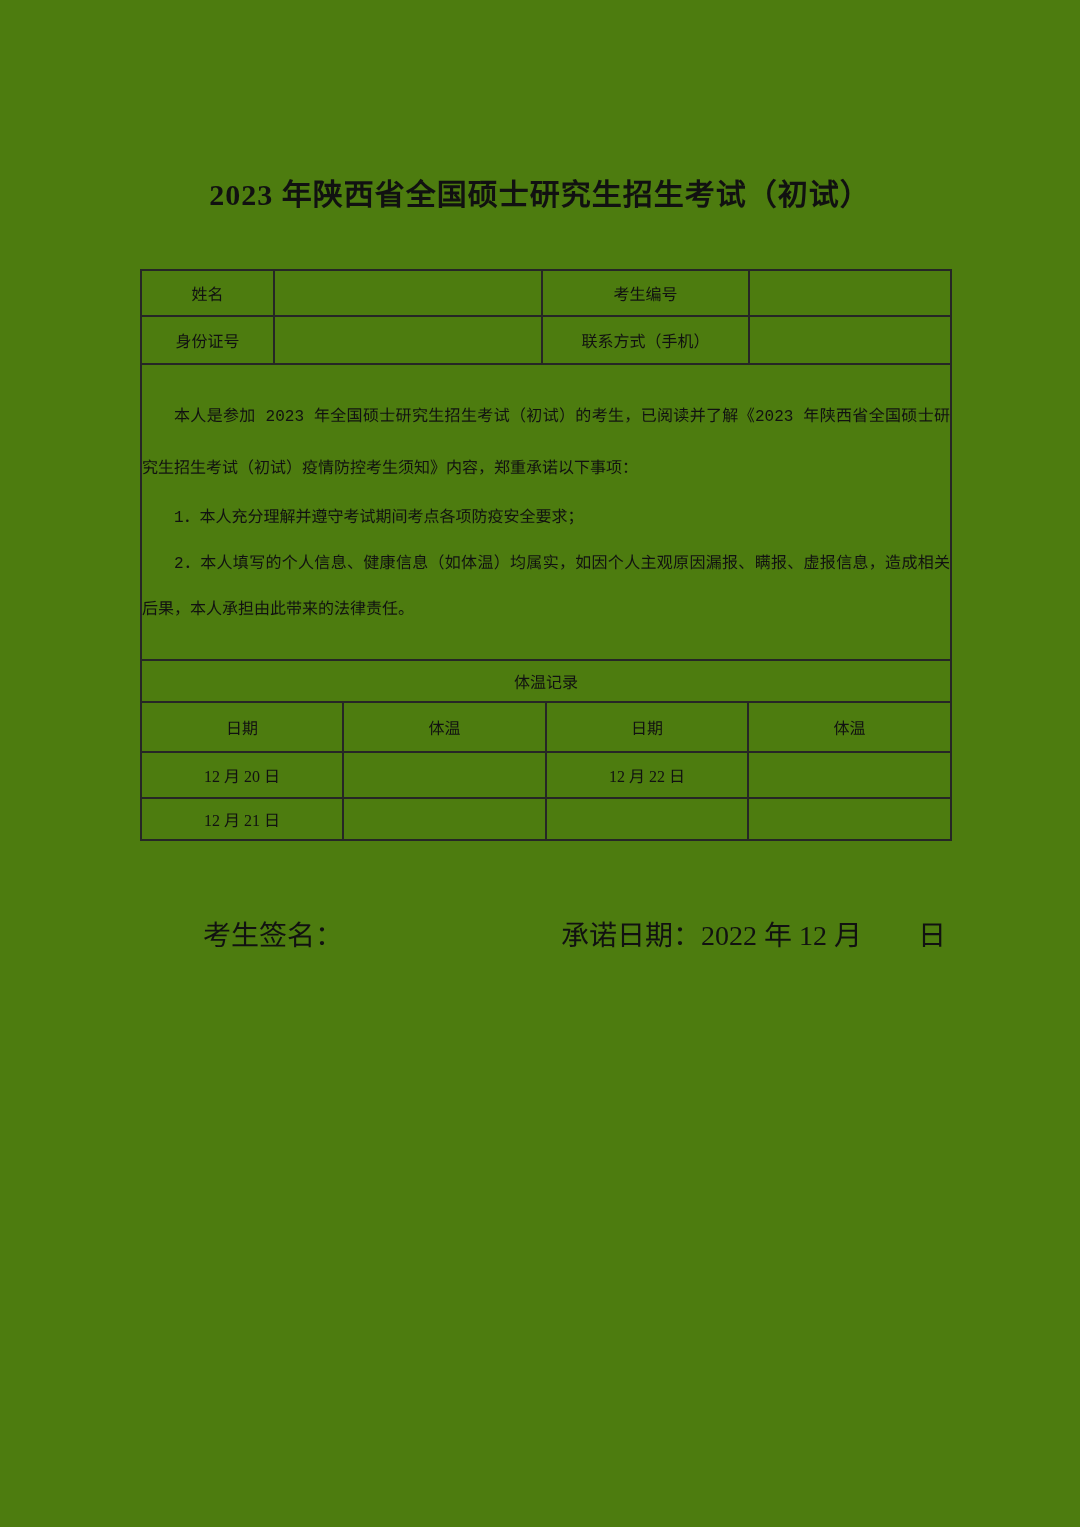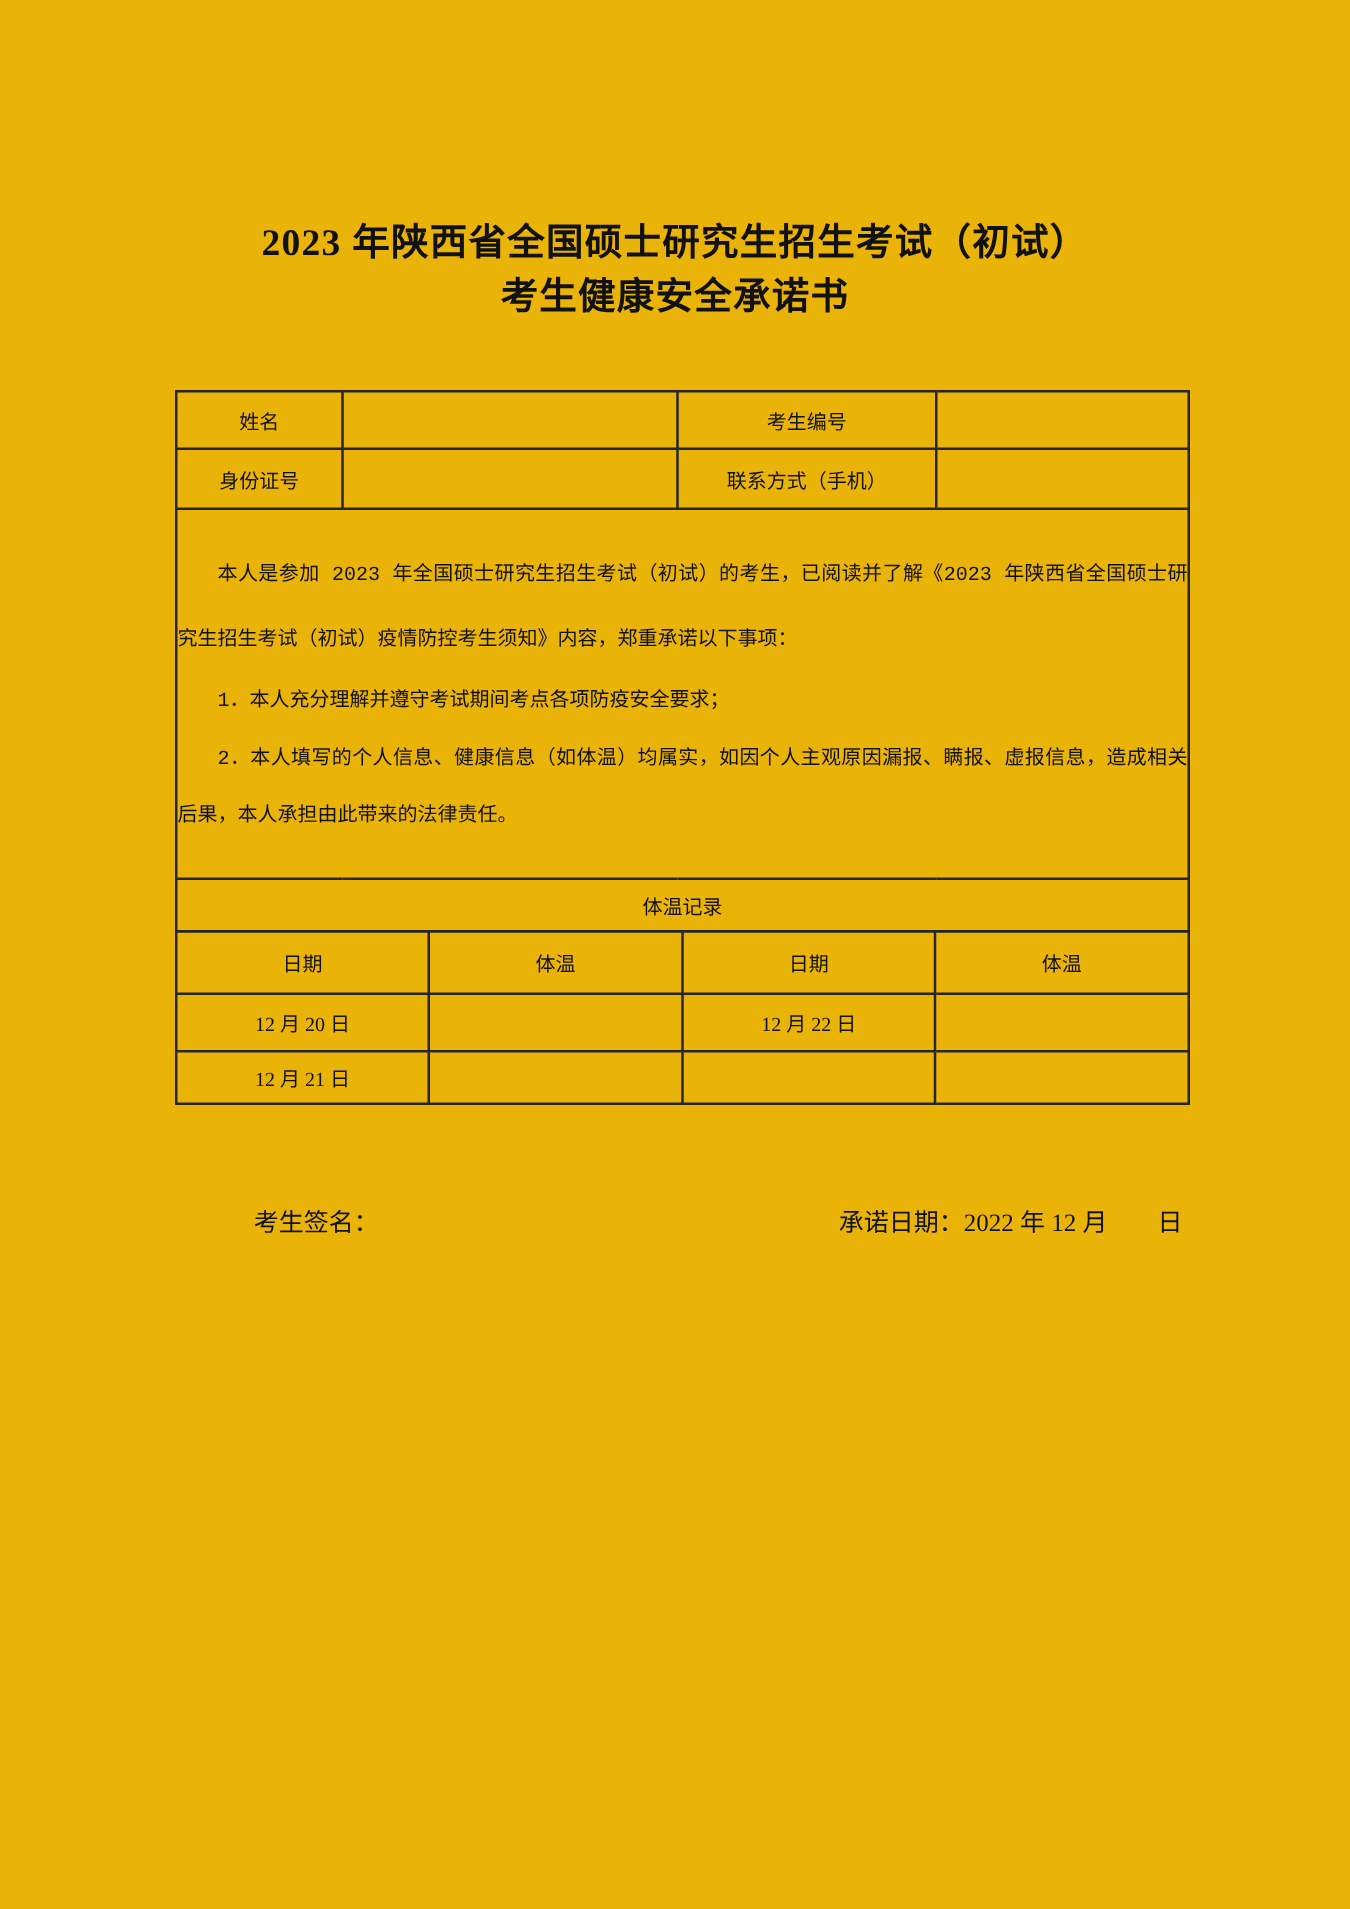--- a/index.html
+++ b/index.html
@@ -1,20 +1,20 @@
 <!DOCTYPE html>
 <html lang="zh-CN"><head>
 <meta charset="utf-8">
 <style>
   html, body { margin: 0; padding: 0; background: #ffffff; }
   .page {
     position: relative;
     width: 1080px;
     height: 1527px;
-    background: #eab308;
+    background: #4d7c0f;
     color: #111111;
     font-family: "Liberation Serif", "DejaVu Serif", serif;
     font-size: 24px;
     overflow: hidden;
   }
   .title-block {
     padding-top: 173px;
     text-align: center;
     font-weight: bold;
     font-size: 30px;
@@ -56,34 +56,33 @@
   .pledge-cell p.item  { line-height: 46px; }
   .r-temp-title td { height: 40px; }
   .r-temp-head td  { height: 48px; }
   .r-temp-row td   { height: 44px; }
   .r-temp-last td  { height: 40px; }
   .footer {
     width: 810px;
     margin: 78px 0 0 140px;
     display: flex;
     align-items: baseline;
-    font-size: 20px;
+    font-size: 28px;
     line-height: 34px;
   }
   .footer .sig  { margin-left: 63px; }
   .footer .date { margin-left: auto; margin-right: 4px; }
 </style>
 </head>
 <body>
 
 <div class="page">
 
   <div class="title-block">
     <div>2023 年陕西省全国硕士研究生招生考试（初试）</div>
-    <div>考生健康安全承诺书</div>
   </div>
 
   <table class="form t-info">
     <colgroup>
       <col style="width:133px">
       <col style="width:268px">
       <col style="width:207px">
       <col style="width:202px">
     </colgroup>
     <tbody>

